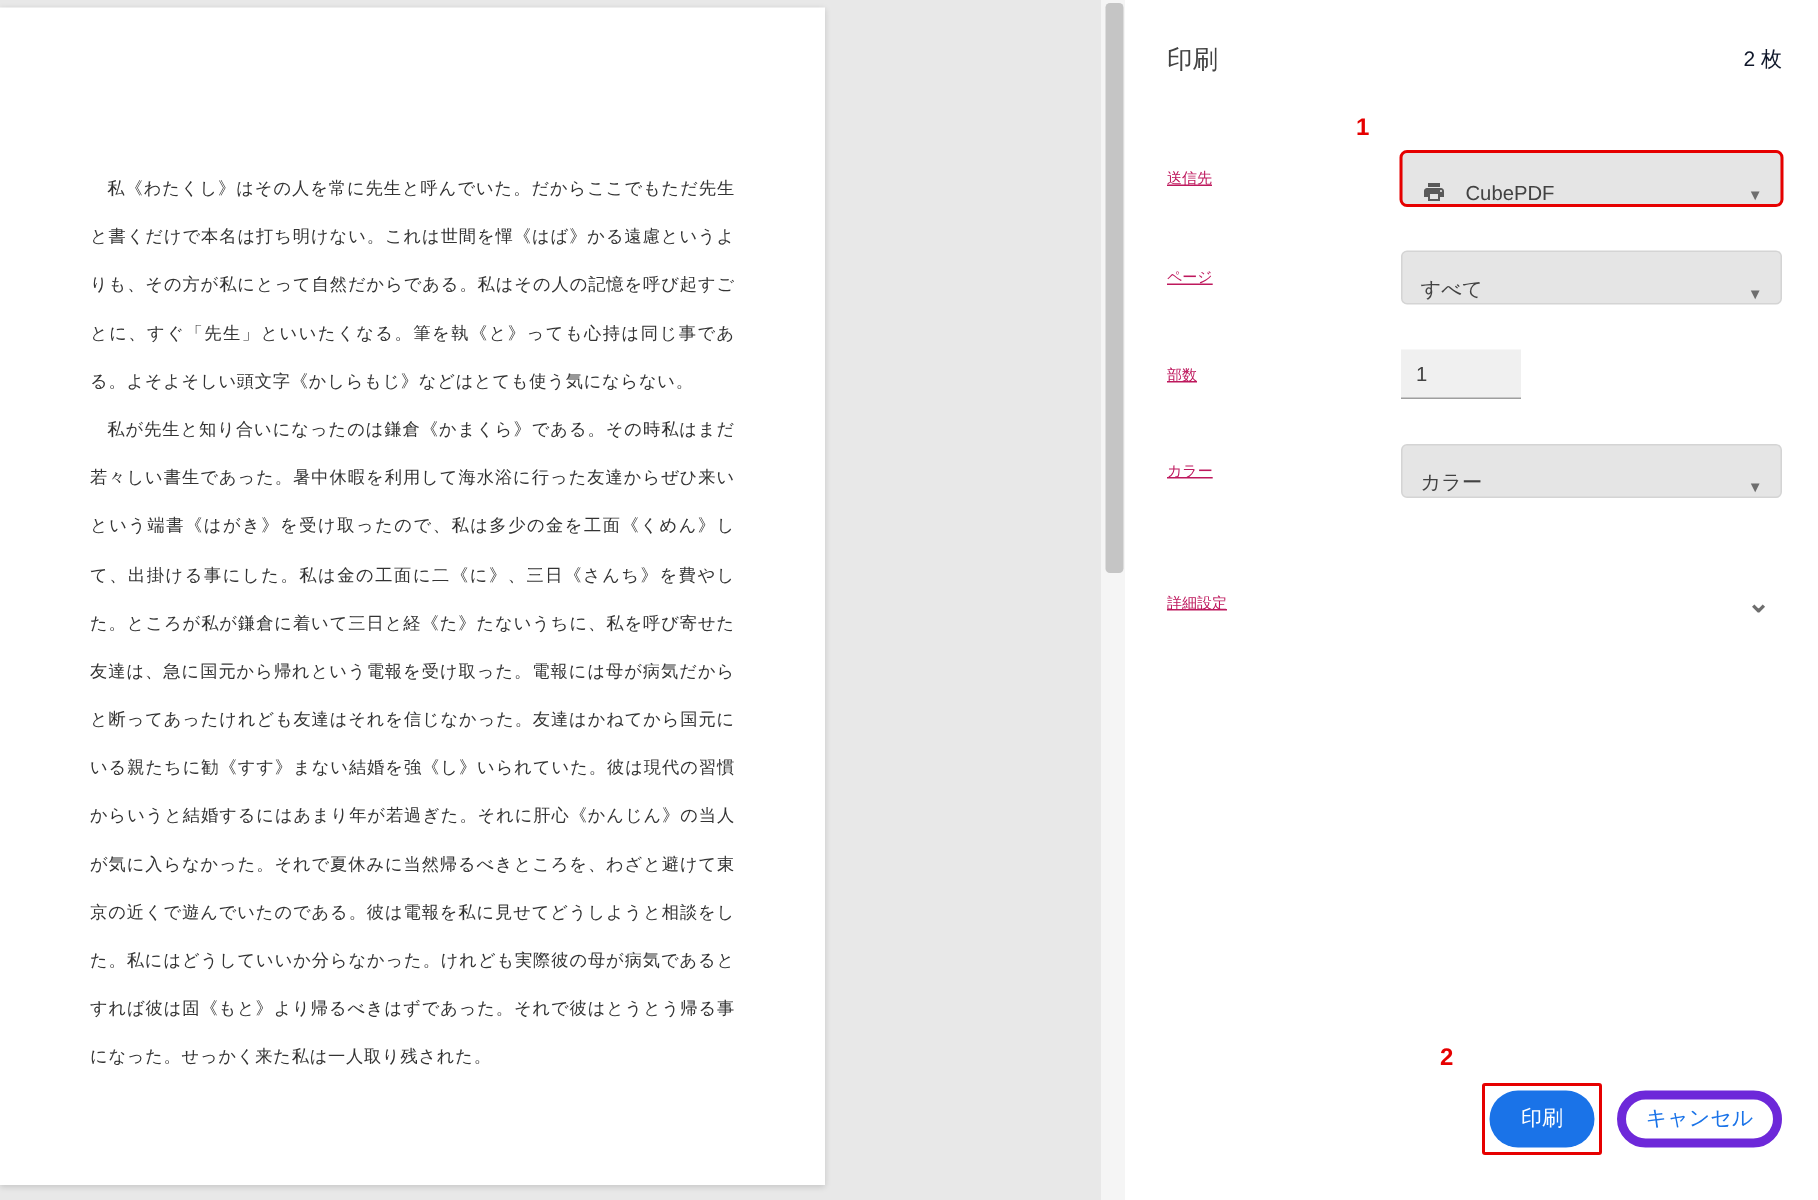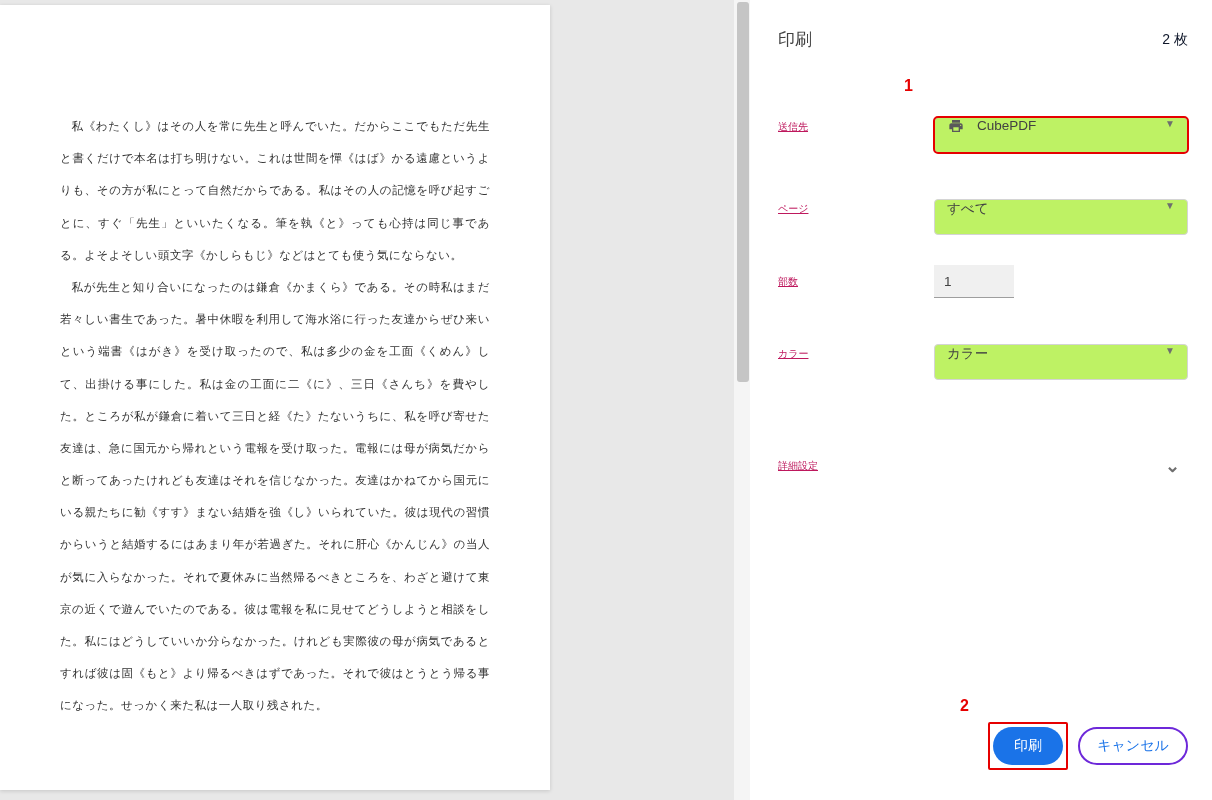--- a/index.html
+++ b/index.html
@@ -106,28 +106,27 @@
     }
     .setting-control {
       flex: 1;
       position: relative;
     }
     .dropdown {
       height: 36px;
       border: 1px solid #d4d4d4;
       border-radius: 4px;
       display: flex;
-      align-items: flex-start;
+      align-items: flex-end;
       padding: 0 12px;
       font-size: 13.5px;
       color: #424242;
       cursor: pointer;
       position: relative;
-      background: #bef264;
-      margin-top: 16px;
+      background: #e5e5e5;
     }
     .dropdown .caret {
       margin-left: auto;
       font-size: 10px;
       color: #6e6e6e;
     }
     .dropdown.highlighted {
       outline: 2px solid #E60000;
       outline-offset: -1px;
     }
@@ -150,21 +149,21 @@
       border: none;
       border-bottom: 1px solid #9e9e9e;
       padding: 0 10px;
       font-size: 13.5px;
       color: #424242;
     }
     .more-settings-row {
       display: flex;
       align-items: center;
       justify-content: space-between;
-      margin-top: 45px;
+      margin-top: 29px;
       cursor: pointer;
     }
     .more-settings-row .chevron {
       font-size: 18px;
       color: #6e6e6e;
       font-weight: bold;
       margin-right: 8px;
     }
     .annotation-num {
       position: absolute;
@@ -201,21 +200,21 @@
     .btn-primary-wrap {
       position: relative;
       padding: 3px;
       border: 2px solid #E60000;
       border-radius: 2px;
     }
     .btn-secondary {
       width: 110px;
       background: #ffffff;
       color: #1a73e8;
-      border: 2px solid #6d28d9;
+      border: 6px solid #6d28d9;
       text-align: right;
     }
   </style>
 </head>
 <body>
 
 <div class="preview-area">
   <div class="page">
     <div class="page-content">
       <p class="indent">私《わたくし》はその人を常に先生と呼んでいた。だからここでもただ先生と書くだけで本名は打ち明けない。これは世間を憚《はば》かる遠慮というよりも、その方が私にとって自然だからである。私はその人の記憶を呼び起すごとに、すぐ「先生」といいたくなる。筆を執《と》っても心持は同じ事である。よそよそしい頭文字《かしらもじ》などはとても使う気にならない。</p>

